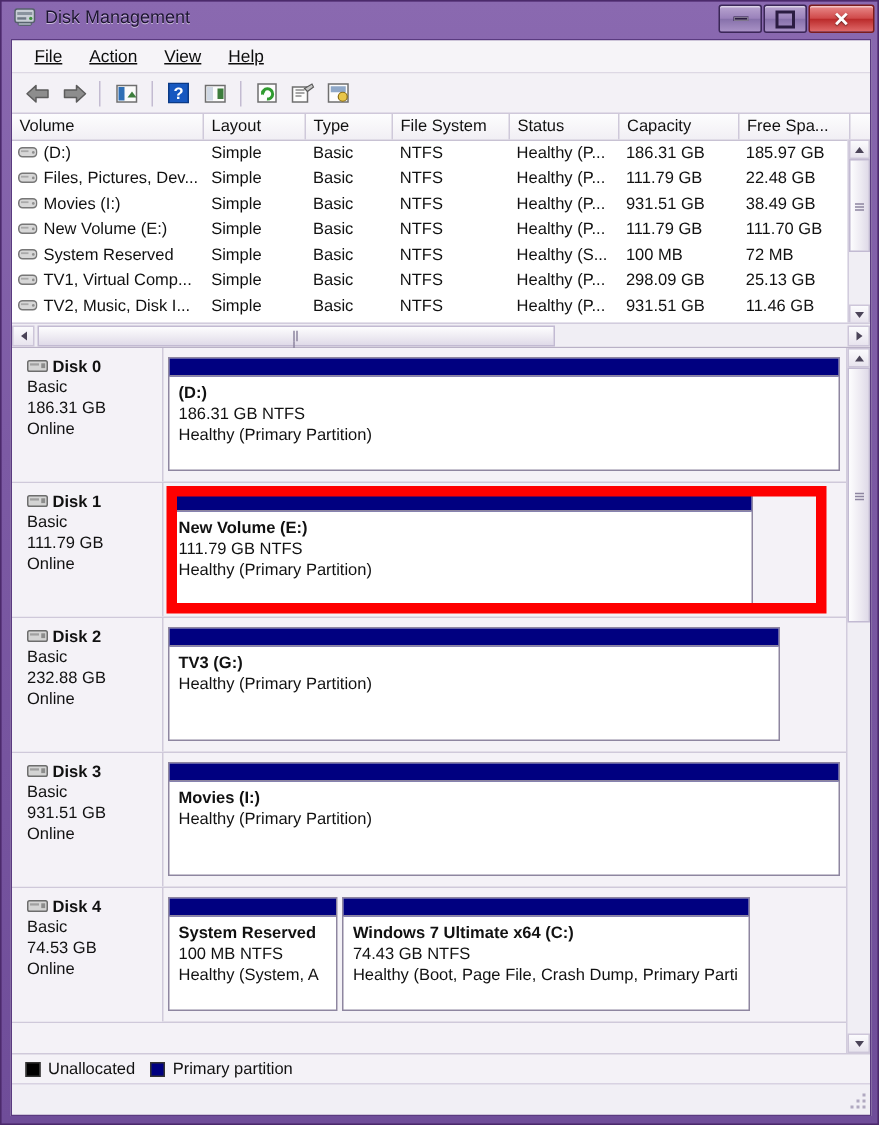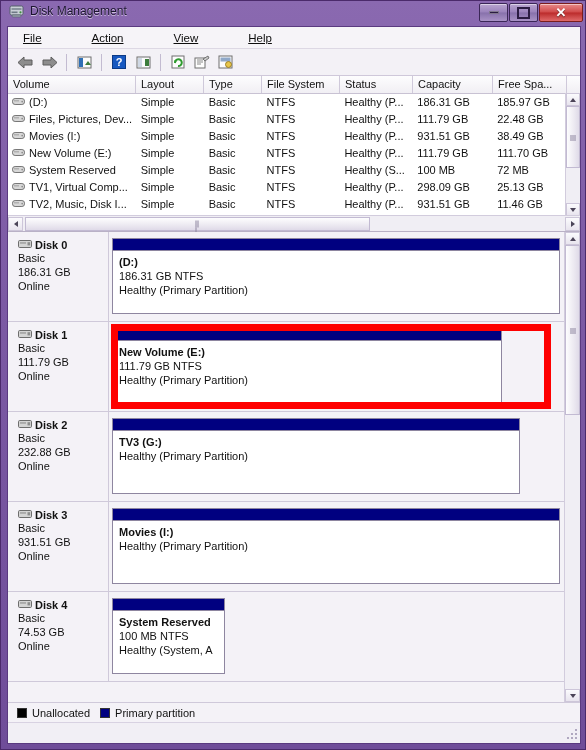--- a/index.html
+++ b/index.html
@@ -52,21 +52,21 @@
   .client{
     position:absolute;left:6px;top:25px;width:574px;height:718px;
     background:#f1eff5;
     border:1px solid #5a3a80;
     box-sizing:border-box;
     display:flex;flex-direction:column;
   }
   
   .menubar{
     height:21px;background:#f6f4f8;display:flex;align-items:center;
-    padding-left:6px;border-bottom:1px solid #ddd8e4;flex:none;gap:32px;
+    padding-left:6px;border-bottom:1px solid #ddd8e4;flex:none;
   }
   .menu-item{
     padding:2px 9px;font-size:11.5px;color:#0d0d0d;cursor:default;
   }
   .menu-item u{text-decoration:underline;}
   
   .toolbar{
     height:26px;background:#f3f1f6;display:flex;align-items:center;
     padding-left:6px;gap:2px;border-bottom:1px solid #cfc8da;flex:none;
   }
@@ -559,20 +559,28 @@
             </div>
             <div class="dparts">
               <div class="part" style="width:25%">
                 <div class="cap"></div>
                 <div class="pbody">
                   <div class="ptitle">System Reserved</div>
                   <div class="pline">100 MB NTFS</div>
                   <div class="pline">Healthy (System, A</div>
                 </div>
               </div>
+              <div class="part" style="width:60%">
+                <div class="cap"></div>
+                <div class="pbody">
+                  <div class="ptitle">Windows 7 Ultimate x64  (C:)</div>
+                  <div class="pline">74.43 GB NTFS</div>
+                  <div class="pline">Healthy (Boot, Page File, Crash Dump, Primary Parti</div>
+                </div>
+              </div>
             </div>
           </div>
         </div>
       <div class="gscroll">
         <div class="sb-arrow" style="width:15px">
             <div class="ar up"></div>
           </div>
         <div class="sb-thumb" style="height:170px;width:15px;">
           <div class="sb-grip">
               <i></i>

